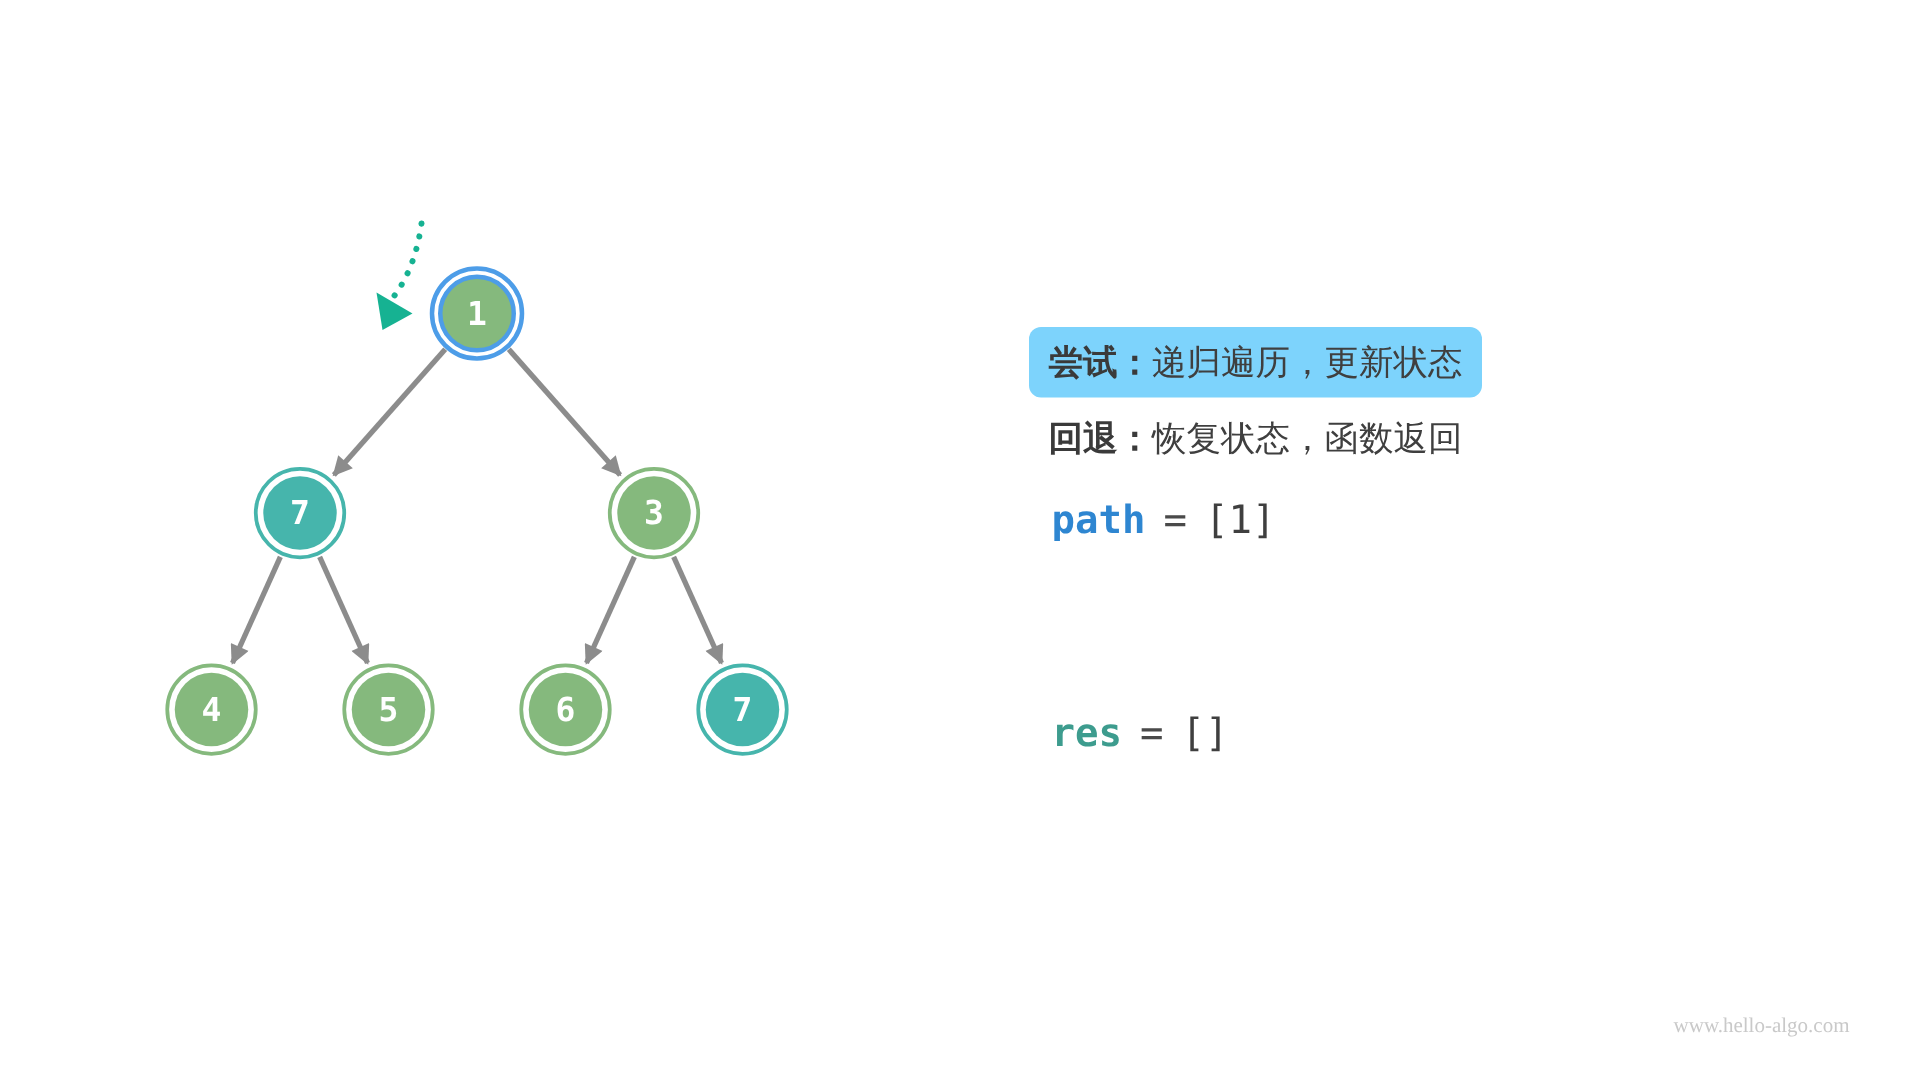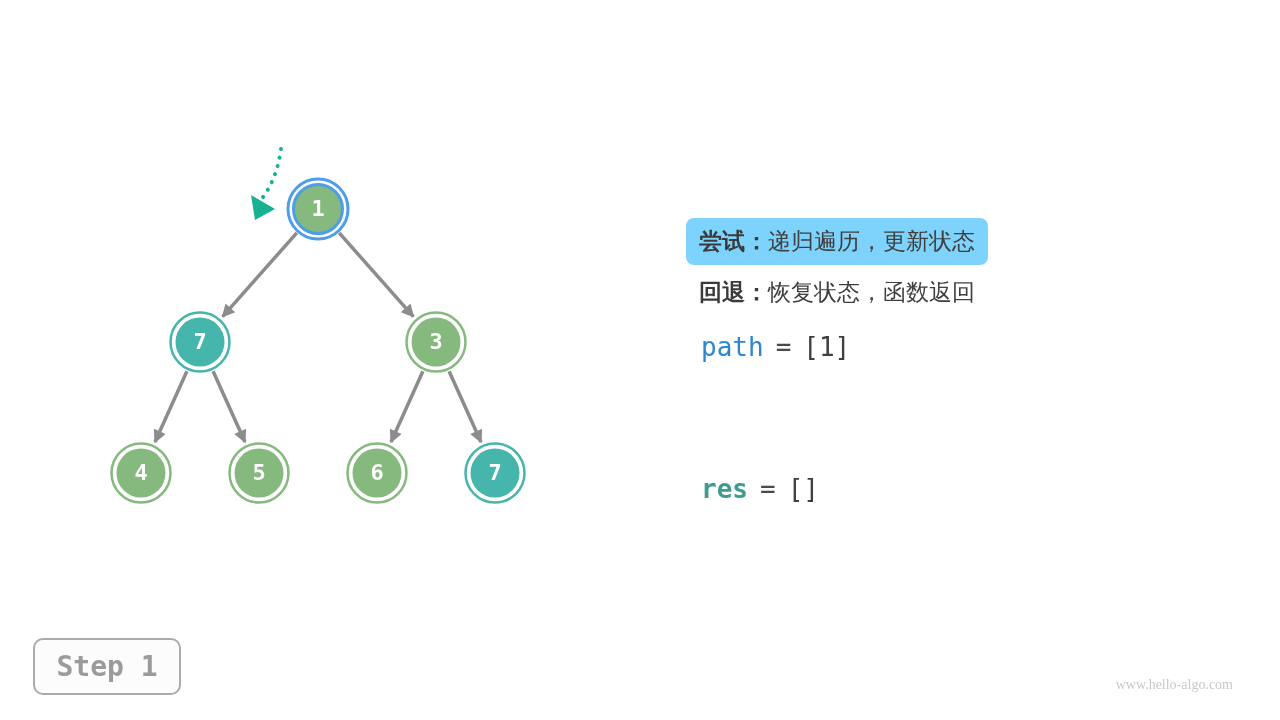--- a/index.html
+++ b/index.html
@@ -13,21 +13,21 @@
   .panel-line{position:absolute;left:686px;white-space:nowrap;font-size:23px;line-height:47px;height:47px;}
   .note-pill{top:218px;background:#7dd3fc;border-radius:8px;padding:0 13px;}
   .back-line{top:269px;padding:0 13px;text-align:right;}
   .lbl{font-weight:700;color:#3A3A3A;}
   .txt{color:#3F3F3F;}
 
   .code-line{position:absolute;left:701px;white-space:nowrap;
     font-family:"DejaVu Sans Mono",monospace;font-size:26px;line-height:34px;height:34px;}
   .code-path{top:330px;}
   .code-res{top:428px;margin-top:44px;}
-  .var-path{font-weight:400;color:#2E86D1;text-align:right;}
+  .var-path{font-weight:700;color:#2E86D1;text-align:right;}
   .var-res{font-weight:700;color:#3D9C8E;}
   .op{color:#4A4A4A;margin:0 12px;}
   .val{color:#3F3F3F;}
 
   
   .step-badge{
     position:absolute;left:33px;top:638px;width:148px;height:57px;box-sizing:border-box;
     border:2px solid #ABABAB;border-radius:10px;background:#FCFCFC;
     display:flex;align-items:center;justify-content:center;
     font-family:"DejaVu Sans Mono",monospace;font-weight:700;font-size:28px;color:#9B9B9B;
@@ -121,19 +121,16 @@
   </div>
 
   <div class="code-line code-path">
     <span class="var-path">path</span><span class="op">=</span><span class="val">[1]</span>
   </div>
 
   <div class="code-line code-res">
     <span class="var-res">res</span><span class="op">=</span><span class="val">[]</span>
   </div>
 
-  <div class="step-badge">
-    <span>Step 1</span>
-  </div>
 
   <div class="watermark">www.hello-algo.com</div>
 
 </div>
 
 </body></html>

